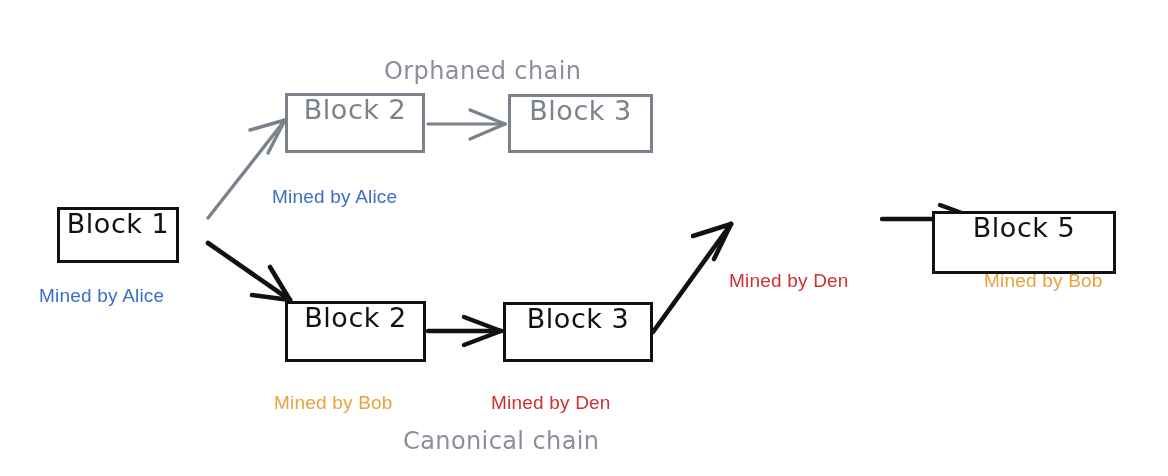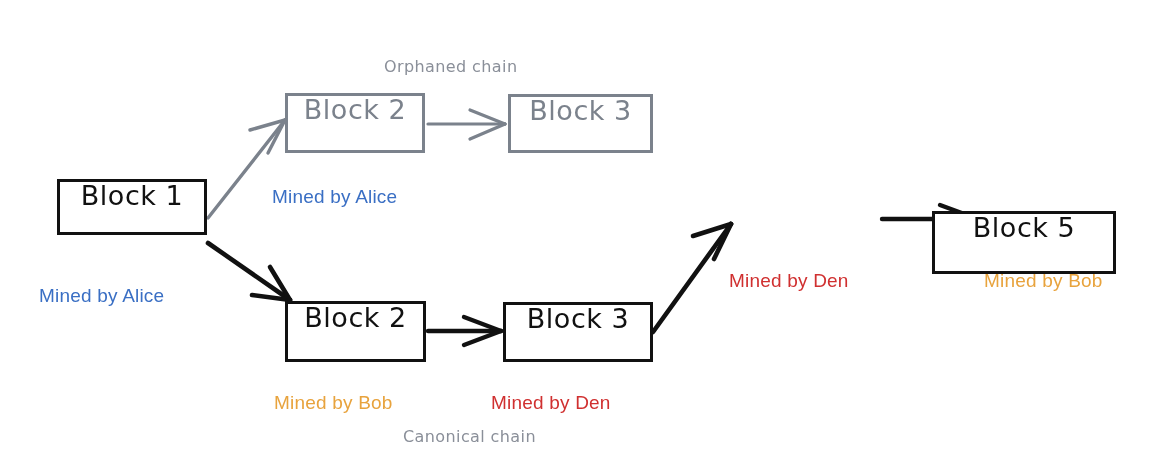--- a/index.html
+++ b/index.html
@@ -49,21 +49,21 @@
     position: absolute;
     font-family: Liberation Sans, sans-serif;
     font-size: 19px;
     white-space: nowrap;
     letter-spacing: 0.2px;
     z-index: 3;
   }
   .chain-title {
     position: absolute;
     font-family: "DejaVu Sans", sans-serif;
-    font-size: 16px;
+    font-size: 24px;
     white-space: nowrap;
     letter-spacing: 0.4px;
     z-index: 3;
   }
 </style>
 </head>
 <body>
 
 <div id="canvas">
 
@@ -103,21 +103,21 @@
       <path d="M 882 219 L 978 219" stroke="#111111" stroke-width="4.4" fill="none" stroke-linecap="round"></path>
       <path d="M 978 219 L 940 205" stroke="#111111" stroke-width="4.4" fill="none" stroke-linecap="round"></path>
       <path d="M 978 219 L 940 233" stroke="#111111" stroke-width="4.4" fill="none" stroke-linecap="round"></path>
     </g>
   </svg>
 
   <div class="chain-title" style="left:384px; top:57px; color:#8a8f99;">Orphaned chain</div>
 
   <div class="chain-title" style="left:403px; top:427px; color:#8a8f99;">Canonical chain</div>
 
-  <div class="block block-black" style="left:57px; top:179px; width:150px; height:56px;">
+  <div class="block block-black" style="left:57px; top:207px; width:122px; height:56px;">
     <span class="block-label">Block 1</span>
   </div>
   <div class="miner" style="left:39px; top:285px; color:#3a6fc4;">Mined by Alice</div>
 
   <div class="block block-gray" style="left:285px; top:93px; width:140px; height:60px;">
     <span class="block-label">Block 2</span>
   </div>
   <div class="miner" style="left:272px; top:186px; color:#3a6fc4;">Mined by Alice</div>
 
   <div class="block block-gray" style="left:508px; top:94px; width:145px; height:59px;">

